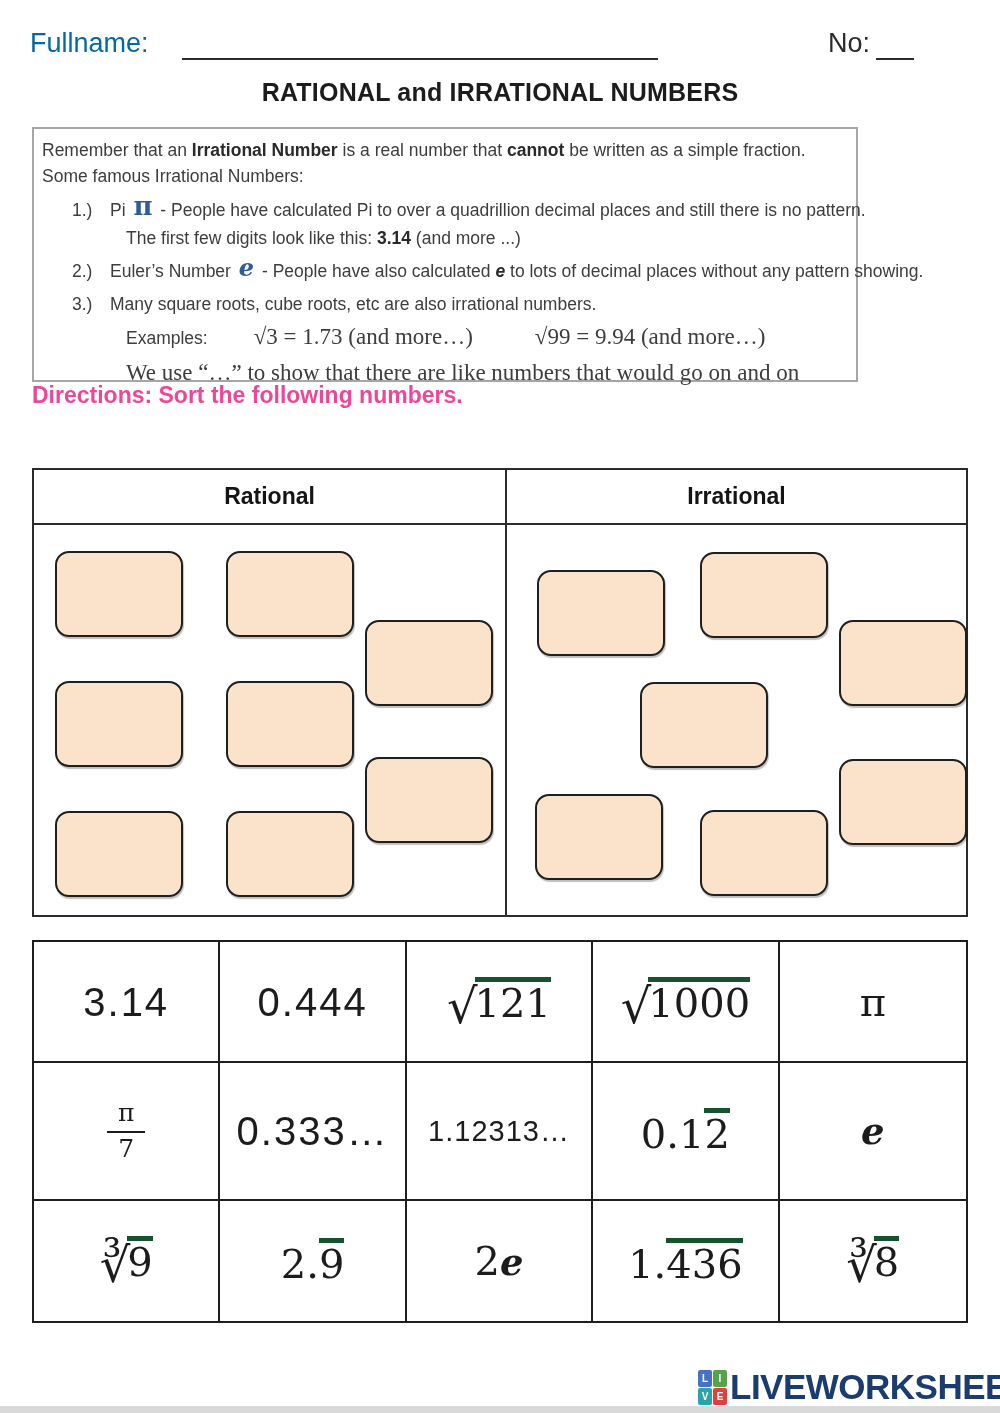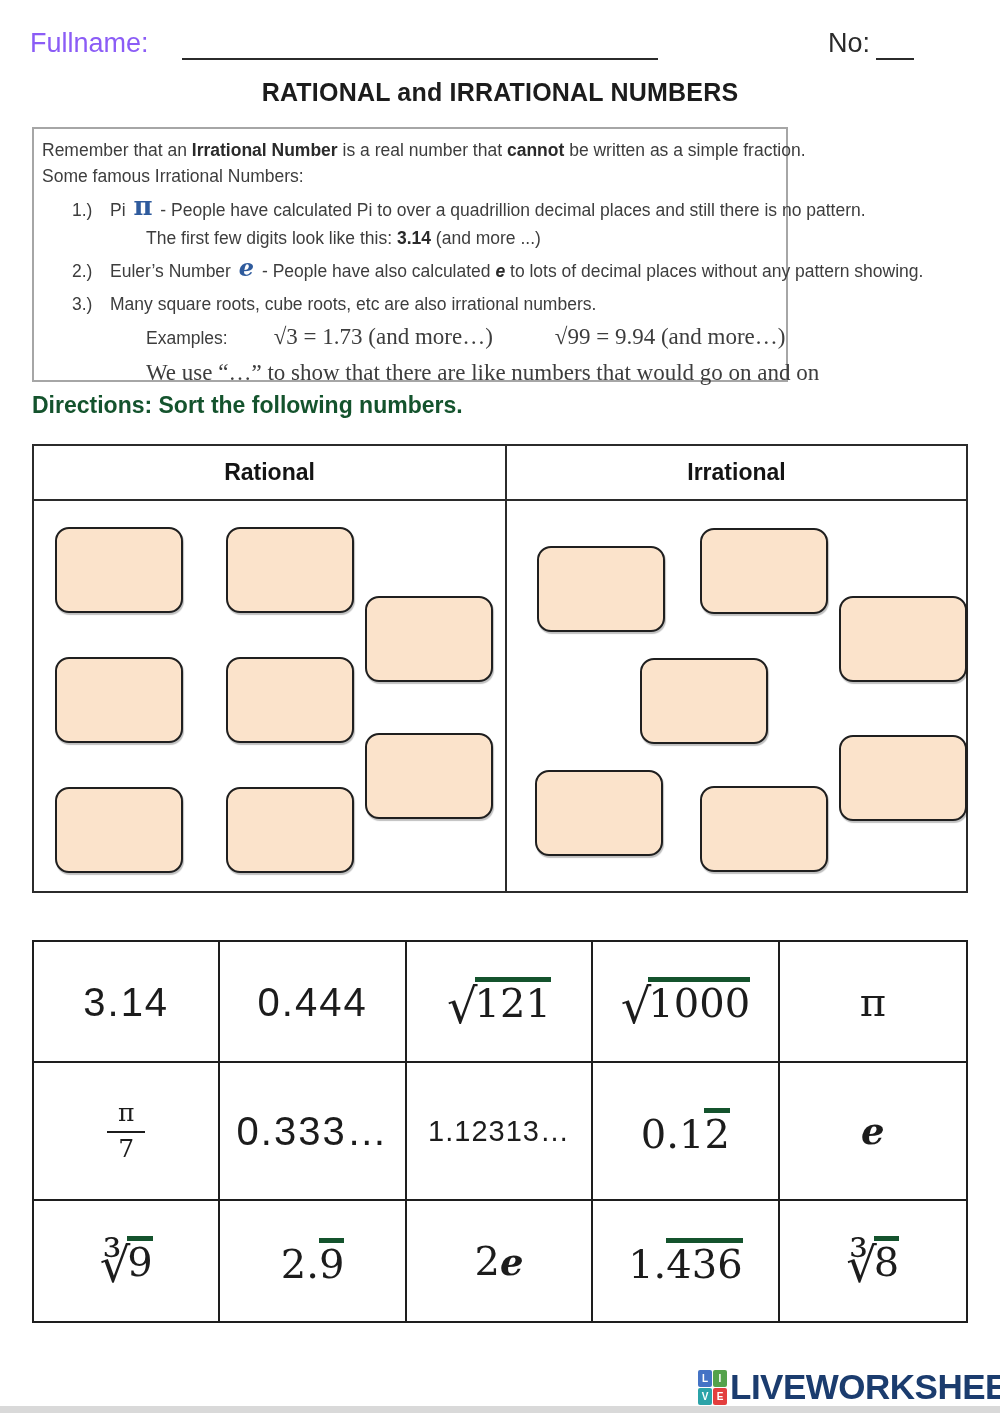--- a/index.html
+++ b/index.html
@@ -5,52 +5,52 @@
   :root{
     --card-fill:#FBE3CB; --card-border:#1F1F1F; --accent:#2F5B9D;
     --navy:#1B3C6E; --info-border:#A6A6A6; --ink:#3D3D3D; --line:#2B2B2B;
   }
   *{margin:0;padding:0;box-sizing:border-box;}
   html,body{background:#fff;}
   #page{position:relative;width:1000px;height:1413px;background:#fff;overflow:hidden;
         font-family:"Liberation Sans",sans-serif;color:var(--ink);}
 
   
-  .fullname{position:absolute;left:30px;top:28px;font-size:27px;color:#8b5cf6;}
+  .fullname{position:absolute;left:30px;top:28px;font-size:27px;color:#0369a1;}
   .fullname-line{position:absolute;left:182px;top:30px;width:476px;height:30px;
                  border-bottom:2px solid #2B2B2B;}
   .no-label{position:absolute;left:828px;top:28px;font-size:27px;color:#2B2B2B;}
   .no-line{position:absolute;left:876px;top:30px;width:38px;height:30px;border-bottom:2px solid #2B2B2B;}
   .title{position:absolute;left:0;top:78px;width:1000px;text-align:center;
          font-size:25px;font-weight:bold;color:#1C1C1C;letter-spacing:.2px;}
 
   
-  .info-box{position:absolute;left:32px;top:127px;width:756px;height:255px;
+  .info-box{position:absolute;left:32px;top:127px;width:826px;height:255px;
             border:2px solid var(--info-border);padding:8px 10px 18px 8px;
             font-size:17.5px;line-height:1.5;color:var(--ink);}
   .info-box .b{font-weight:bold;color:#2A2A2A;}
   .info-box .bi{font-weight:bold;font-style:italic;color:#2A2A2A;}
   .intro{white-space:nowrap;}
   .info-item{display:flex;margin-left:30px;margin-top:7px;white-space:nowrap;}
   .item-num{flex:none;width:38px;}
   .item-line{white-space:nowrap;}
-  .item-sub{margin-left:36px;margin-top:2px;white-space:nowrap;}
+  .item-sub{margin-left:16px;margin-top:2px;white-space:nowrap;}
   .pi-glyph{font-family:"DejaVu Serif",serif;font-weight:bold;color:var(--accent);
             font-size:26px;line-height:0;vertical-align:1px;margin:0 3px;}
   .e-glyph{font-family:"DejaVu Serif",serif;font-weight:bold;font-style:italic;color:var(--accent);
            font-size:24px;line-height:0;vertical-align:1px;margin:0 3px;}
   .serif-seg{font-family:"Liberation Serif",serif;font-size:23px;}
   .gap-r{margin-right:46px;}
   .gap-r2{margin-right:62px;}
 
   
-  .directions{position:absolute;left:32px;top:392px;font-size:23px;font-weight:bold;color:#14532d;}
-
-  
-  #sort-table{position:absolute;left:32px;top:444px;width:936px;height:449px;
+  .directions{position:absolute;left:32px;top:382px;font-size:23px;font-weight:bold;color:#ec4899;}
+
+  
+  #sort-table{position:absolute;left:32px;top:468px;width:936px;height:449px;
               border:2px solid var(--line);text-align:center;}
   .sort-header{display:flex;height:55px;border-bottom:2px solid var(--line);}
   .hcell{display:flex;align-items:center;justify-content:center;
          font-size:23px;font-weight:bold;color:#141414;}
   .hcell.left{width:471px;}
   .hcell.right{flex:1;border-left:2px solid var(--line);}
   #sort-body{position:relative;height:390px;}
   .col-divider{position:absolute;left:471px;top:0;width:0;height:100%;
                border-left:2px solid var(--line);}
   .drop-box{position:absolute;width:128px;height:86px;background:var(--card-fill);

